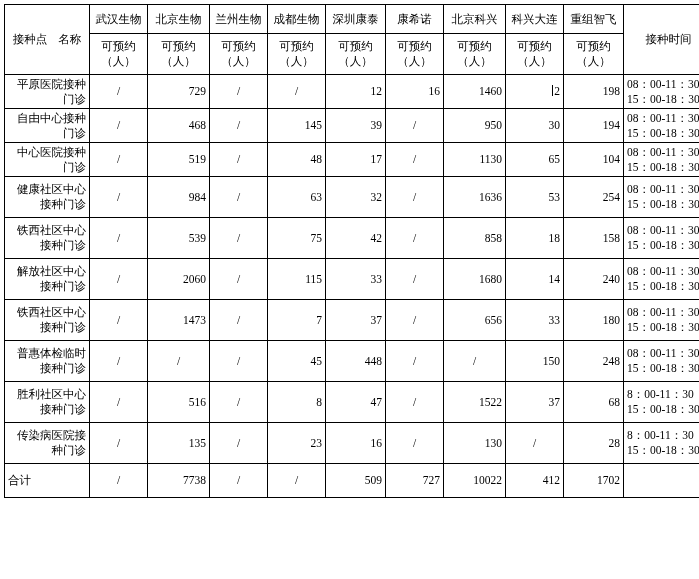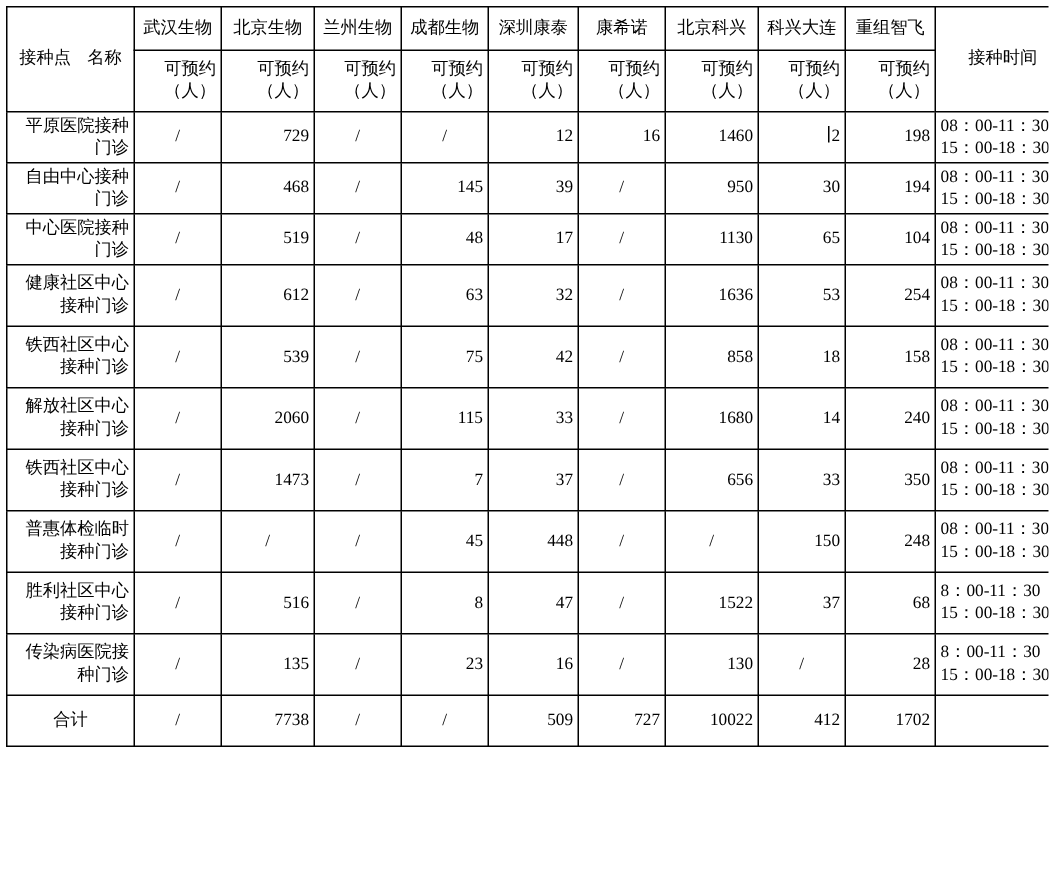--- a/index.html
+++ b/index.html
@@ -47,21 +47,21 @@
     padding-left: 4px;
     margin-left: 18px;
   }
   .hdr-name .l1 { text-align: left; }
   .hdr-name .l2 { text-align: left; padding-left: 8px;}
   .hdr-vac {
     text-align: center;
     height: 26px;
   }
   .hdr-sub {
-    text-align: right;
+    text-align: center;
     line-height: 1.22;
     height: 38px;
   }
   .hdr-time {
     text-align: center;
   }
   .site {
     text-align: right;
     padding-left: 4px;
     font-size: 11.5px;
@@ -77,21 +77,20 @@
     font-size: 11.5px;
   }
   .time {
     text-align: left;
     padding-left: 4px;
     font-size: 10px;
     line-height: 1.45;
     white-space: nowrap;
   }
   .total-label {
-    text-align: center;
     font-size: 11.5px;
   }
   .row-h1 { height: 34px; }
   .row-h2 { height: 41px; }
   .caret {
     display: inline-block;
     width: 1px;
     height: 11px;
     background: #000;
     vertical-align: -1px;
@@ -222,21 +221,21 @@
         <td class="num">104</td>
         <td class="time">
           <span>08：00-11：30</span><br>
           <span>15：00-18：30</span>
         </td>
       </tr>
 
       <tr class="row-h2">
         <td class="site">健康社区中心接种门诊</td>
         <td class="slash">/</td>
-        <td class="num">612</td>
+        <td class="num">984</td>
         <td class="slash">/</td>
         <td class="num">63</td>
         <td class="num">32</td>
         <td class="slash">/</td>
         <td class="num">1636</td>
         <td class="num">53</td>
         <td class="num">254</td>
         <td class="time">
           <span>08：00-11：30</span><br>
           <span>15：00-18：30</span>
@@ -280,21 +279,21 @@
       <tr class="row-h2">
         <td class="site">铁西社区中心接种门诊</td>
         <td class="slash">/</td>
         <td class="num">1473</td>
         <td class="slash">/</td>
         <td class="num">7</td>
         <td class="num">37</td>
         <td class="slash">/</td>
         <td class="num">656</td>
         <td class="num">33</td>
-        <td class="num">350</td>
+        <td class="num">180</td>
         <td class="time">
           <span>08：00-11：30</span><br>
           <span>15：00-18：30</span>
         </td>
       </tr>
 
       <tr class="row-h2">
         <td class="site">普惠体检临时接种门诊</td>
         <td class="slash">/</td>
         <td class="slash">/</td>

